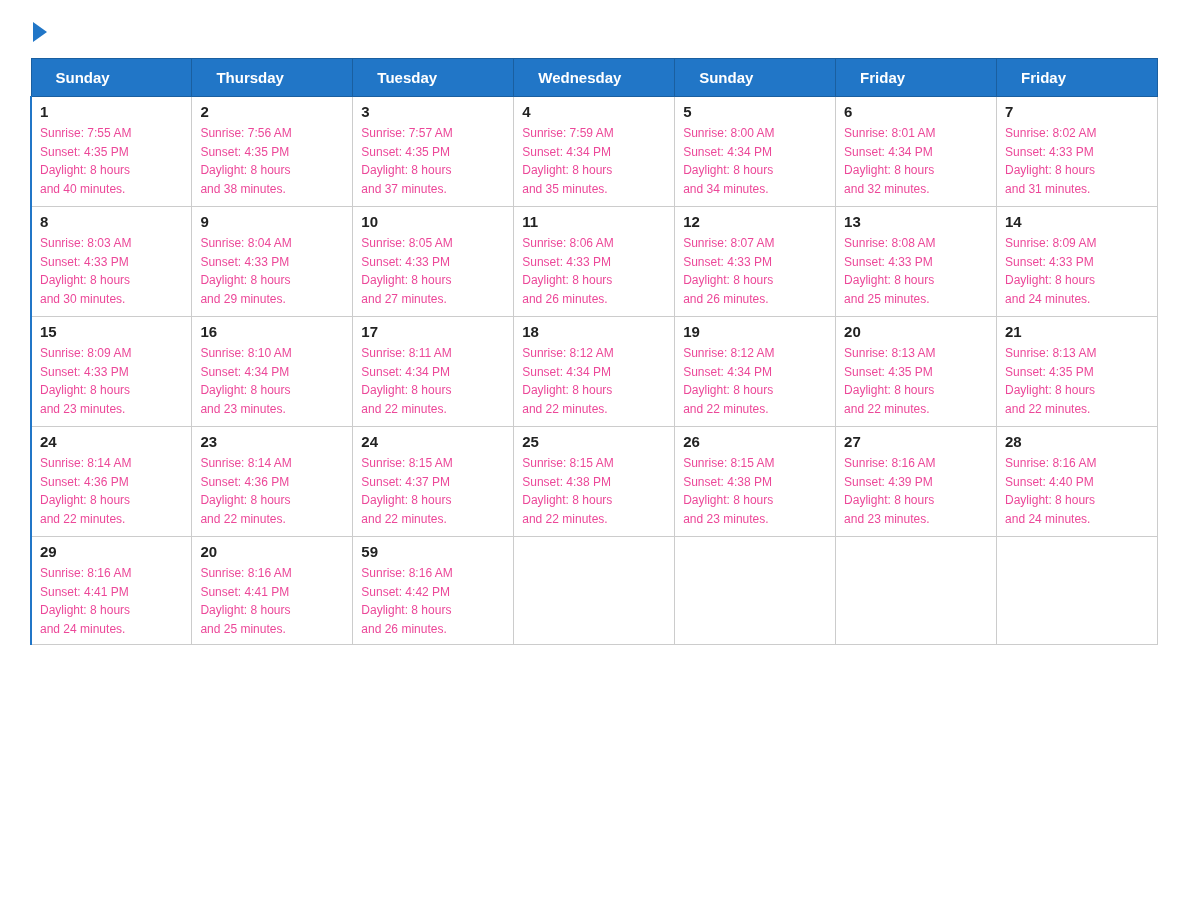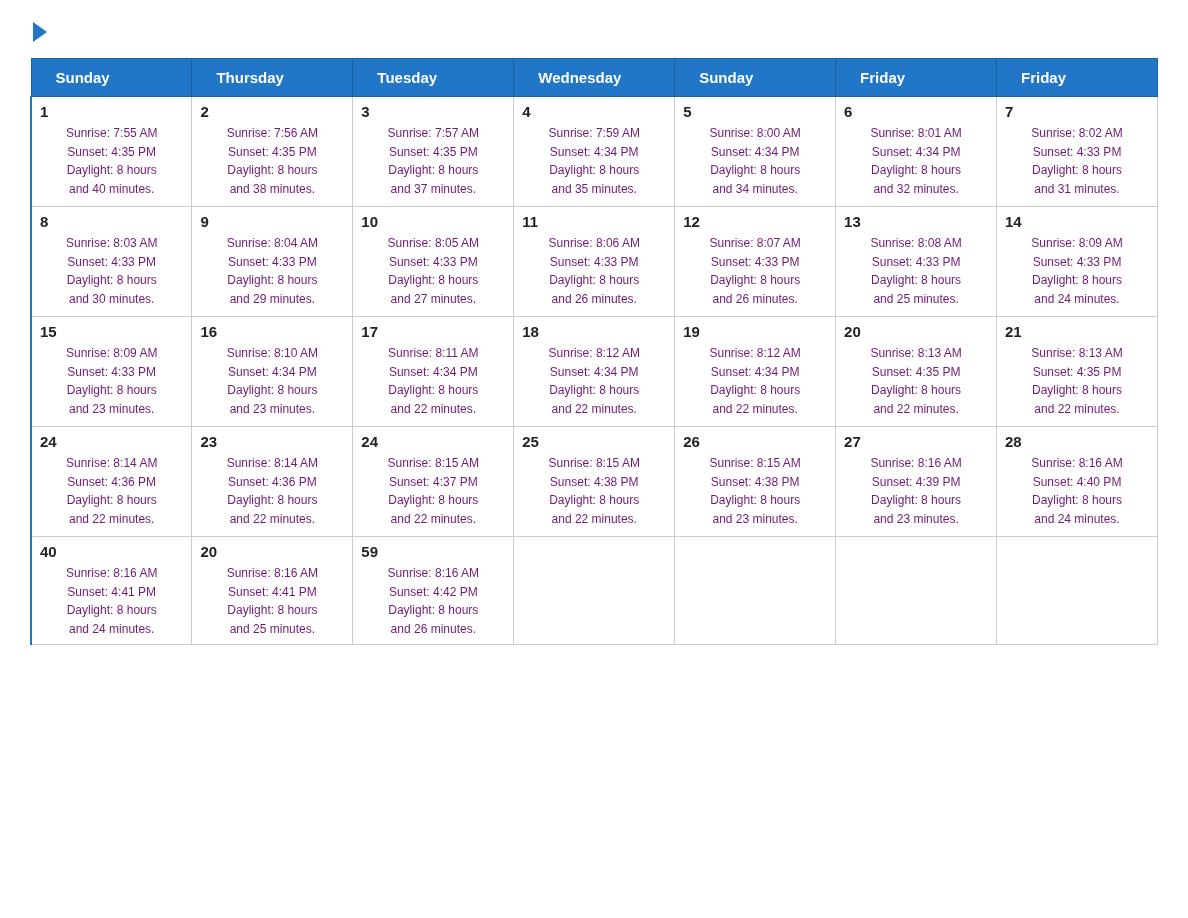--- a/index.html
+++ b/index.html
@@ -89,23 +89,22 @@
     }
     .day-num {
       font-size: 15px;
       font-weight: bold;
       color: #222;
       display: block;
       margin-bottom: 4px;
     }
     .day-info {
       font-size: 12px;
-      color: #701a75;
+      color: #ec4899;
       line-height: 1.55;
-      text-align: center;
     }
     .empty-cell {
       background: #fff;
     }
     tbody tr td:first-child {
       border-left: 2px solid #2176c7;
     }
   </style>
 </head>
 <body>
@@ -392,21 +391,21 @@
         <div class="day-info">
           Sunrise: 8:16 AM<br>
           Sunset: 4:40 PM<br>
           Daylight: 8 hours<br>
           and 24 minutes.
         </div>
       </td>
       </tr>
       <tr>
         <td>
-        <span class="day-num">40</span>
+        <span class="day-num">29</span>
         <div class="day-info">
           Sunrise: 8:16 AM<br>
           Sunset: 4:41 PM<br>
           Daylight: 8 hours<br>
           and 24 minutes.
         </div>
       </td>
         <td>
         <span class="day-num">20</span>
         <div class="day-info">

